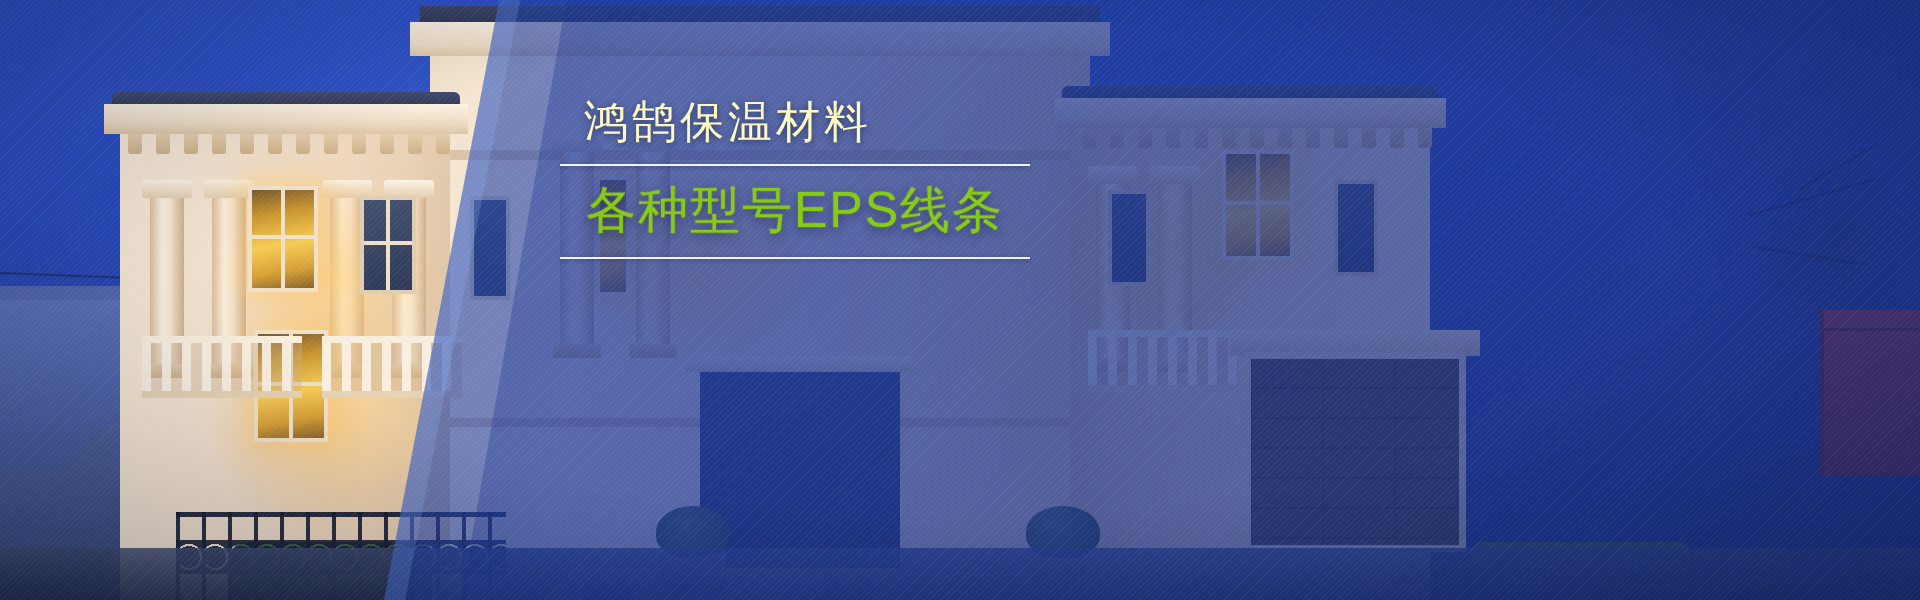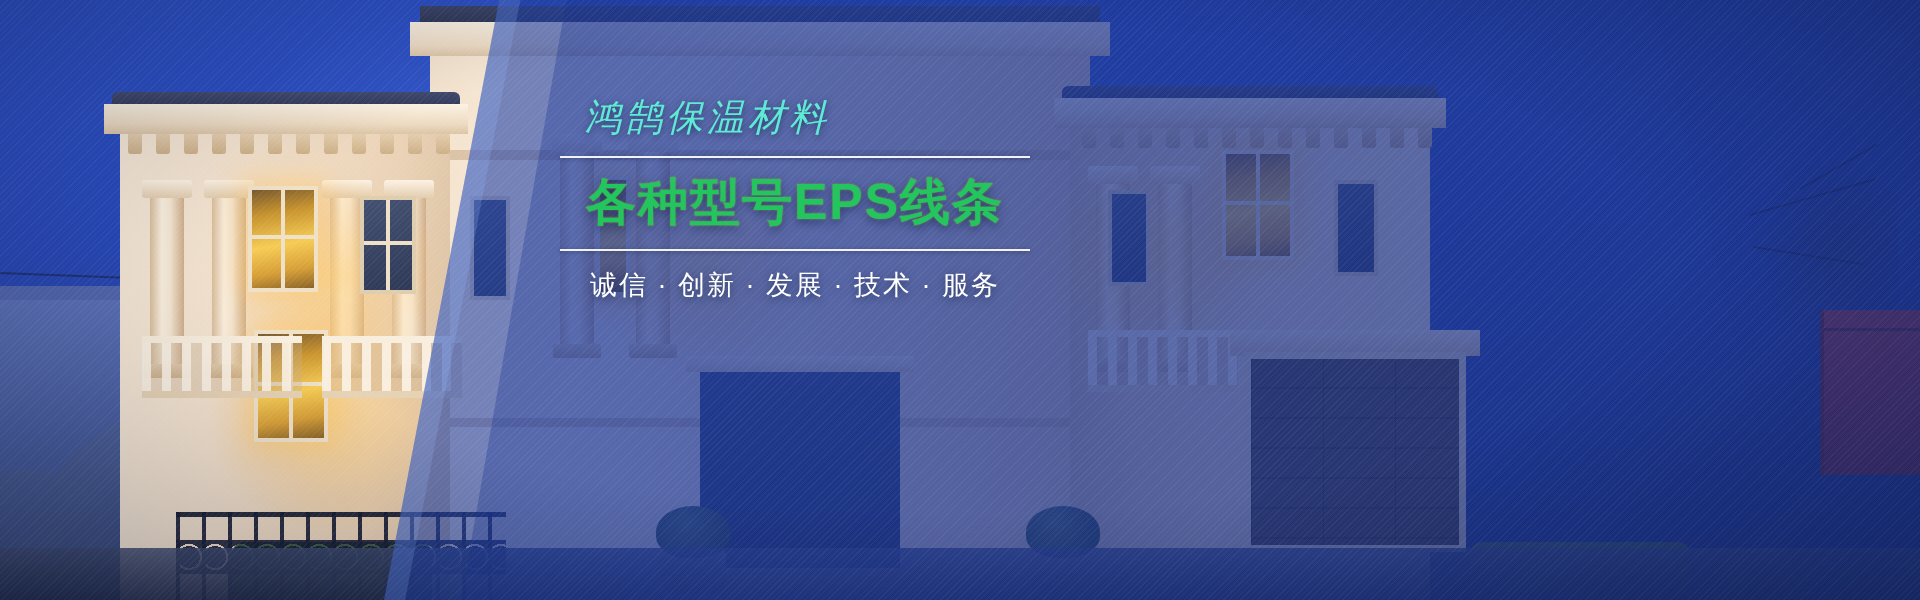--- a/index.html
+++ b/index.html
@@ -276,33 +276,32 @@
     position:absolute;inset:0;pointer-events:none;
     background:radial-gradient(ellipse at 50% 45%,rgba(0,0,0,0) 52%,rgba(8,16,42,.30) 100%);
   }
 
   
   .content{
     position:absolute;left:560px;top:96px;width:470px;
     z-index:20;text-align:center;
   }
   .brand{
-    font-size:37px;color:#5eead4;letter-spacing:4px;font-weight:400;
+    font-size:44px;color:#fef9c3;letter-spacing:4px;font-weight:400;
     text-align:left;padding-left:24px;
     text-shadow:0 2px 7px rgba(6,16,48,.55);
     line-height:1.18;
-    font-style:italic;
   }
   .rule{
     height:2px;background:rgba(255,255,255,.92);margin:16px 0 14px 0;width:100%;
     box-shadow:0 1px 4px rgba(8,18,50,.4);
   }
   .rule.bottom{margin:16px 0 16px 0;}
   .headline{
-    font-size:50px;font-weight:700;color:#22c55e;letter-spacing:2px;
+    font-size:50px;font-weight:400;color:#84cc16;letter-spacing:2px;
     line-height:1.22;white-space:nowrap;
     text-shadow:0 3px 10px rgba(10,22,60,.55), 0 0 2px rgba(255,232,20,.6);
   }
   .tagline{
     font-size:27px;color:#ffffff;letter-spacing:2px;font-weight:400;
     text-shadow:0 2px 8px rgba(8,18,50,.55);white-space:nowrap;
   }
 </style>
 </head>
 <body>
@@ -450,16 +449,15 @@
 
     <div class="brand">鸿鹄保温材料</div>
 
     <div class="rule"></div>
 
     <div class="headline">各种型号EPS线条</div>
 
 
     <div class="rule bottom"></div>
 
-    <div class="tagline">诚信 · 创新 · 发展 · 技术 · 服务</div>
   </div>
 
 </div>
 
 </body></html>

